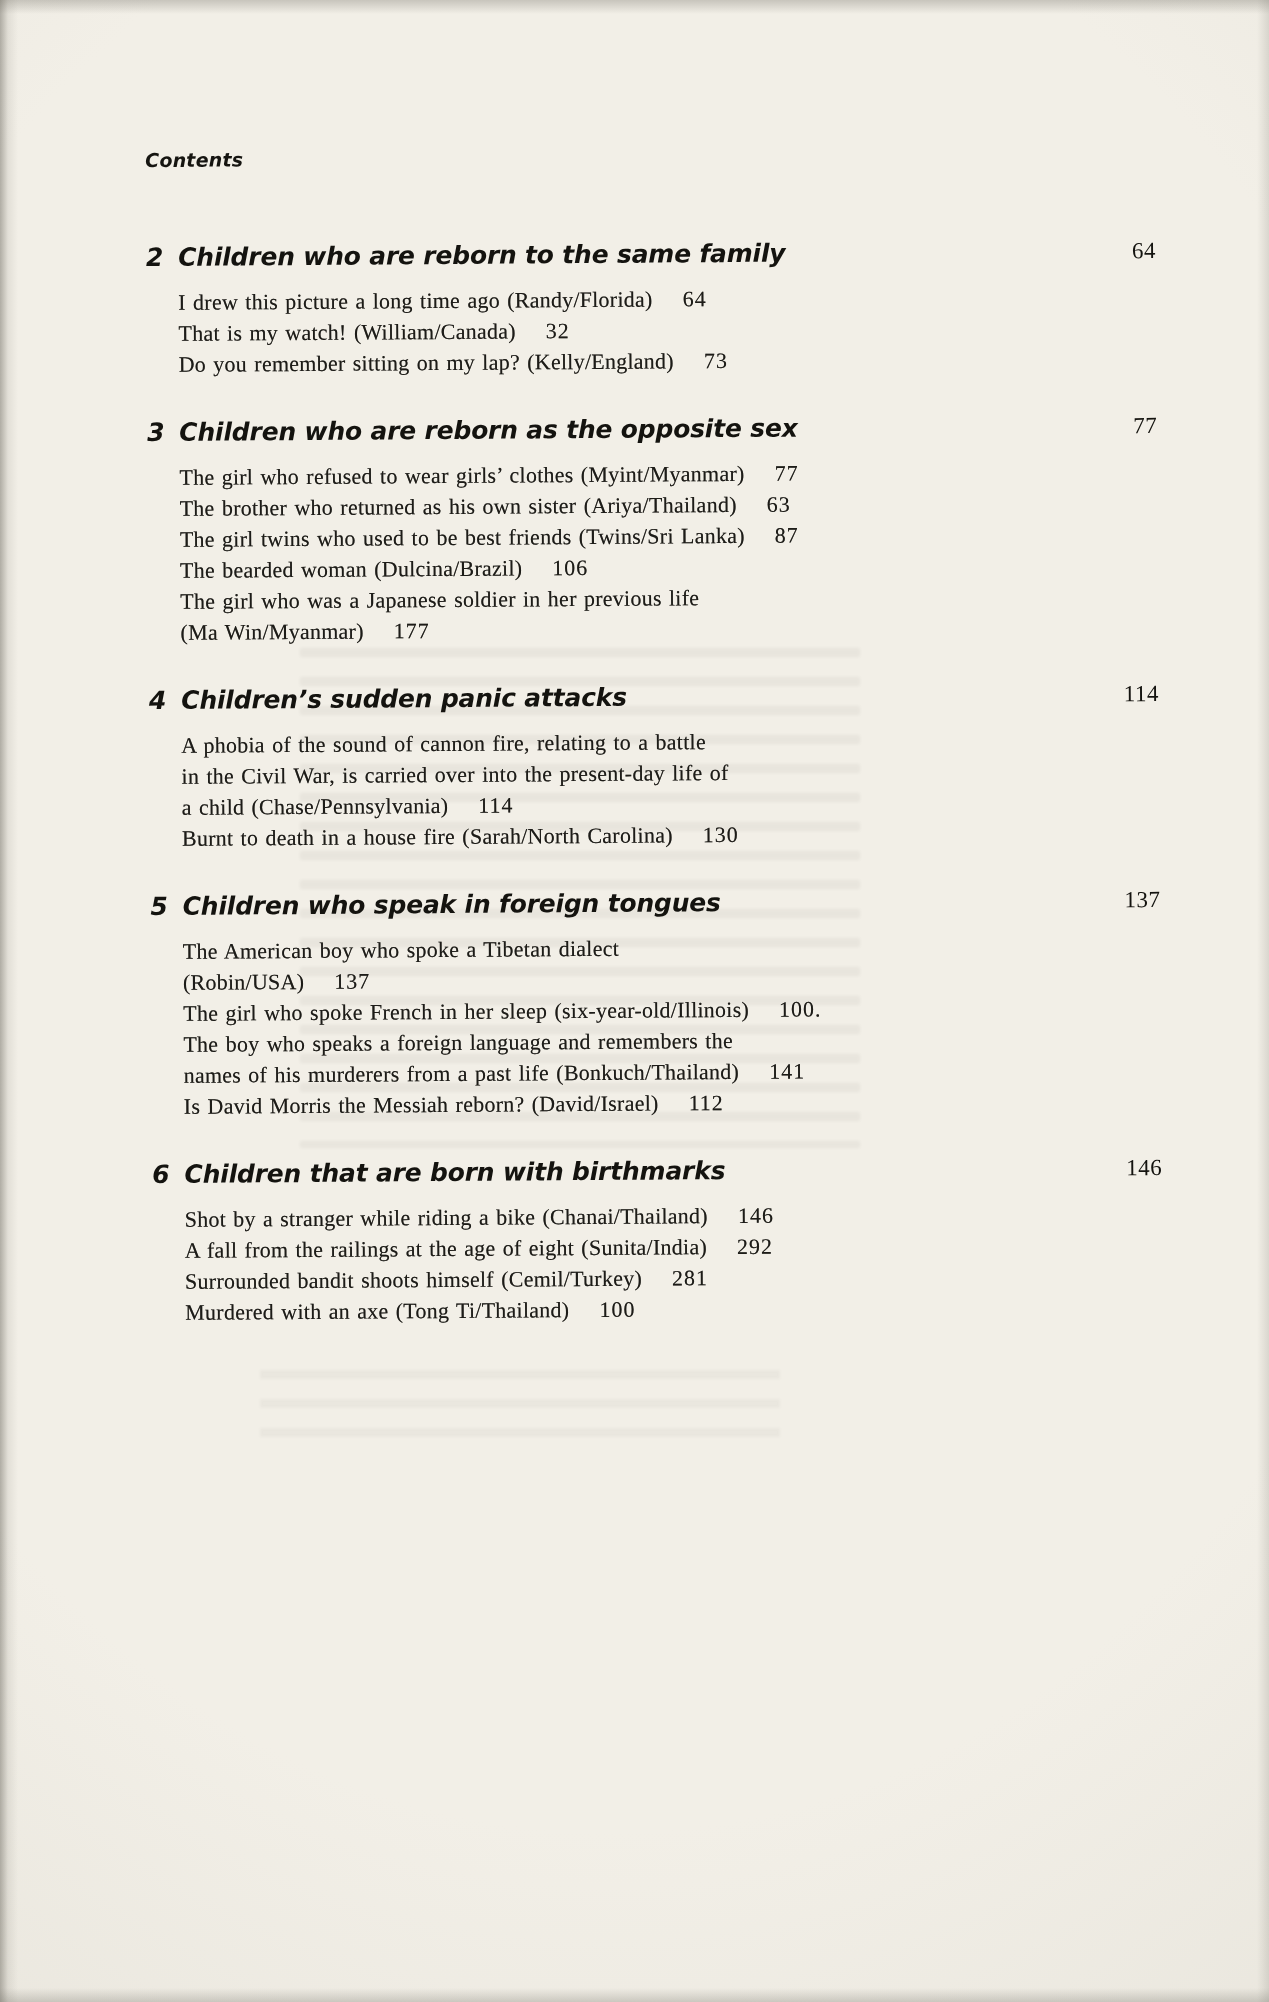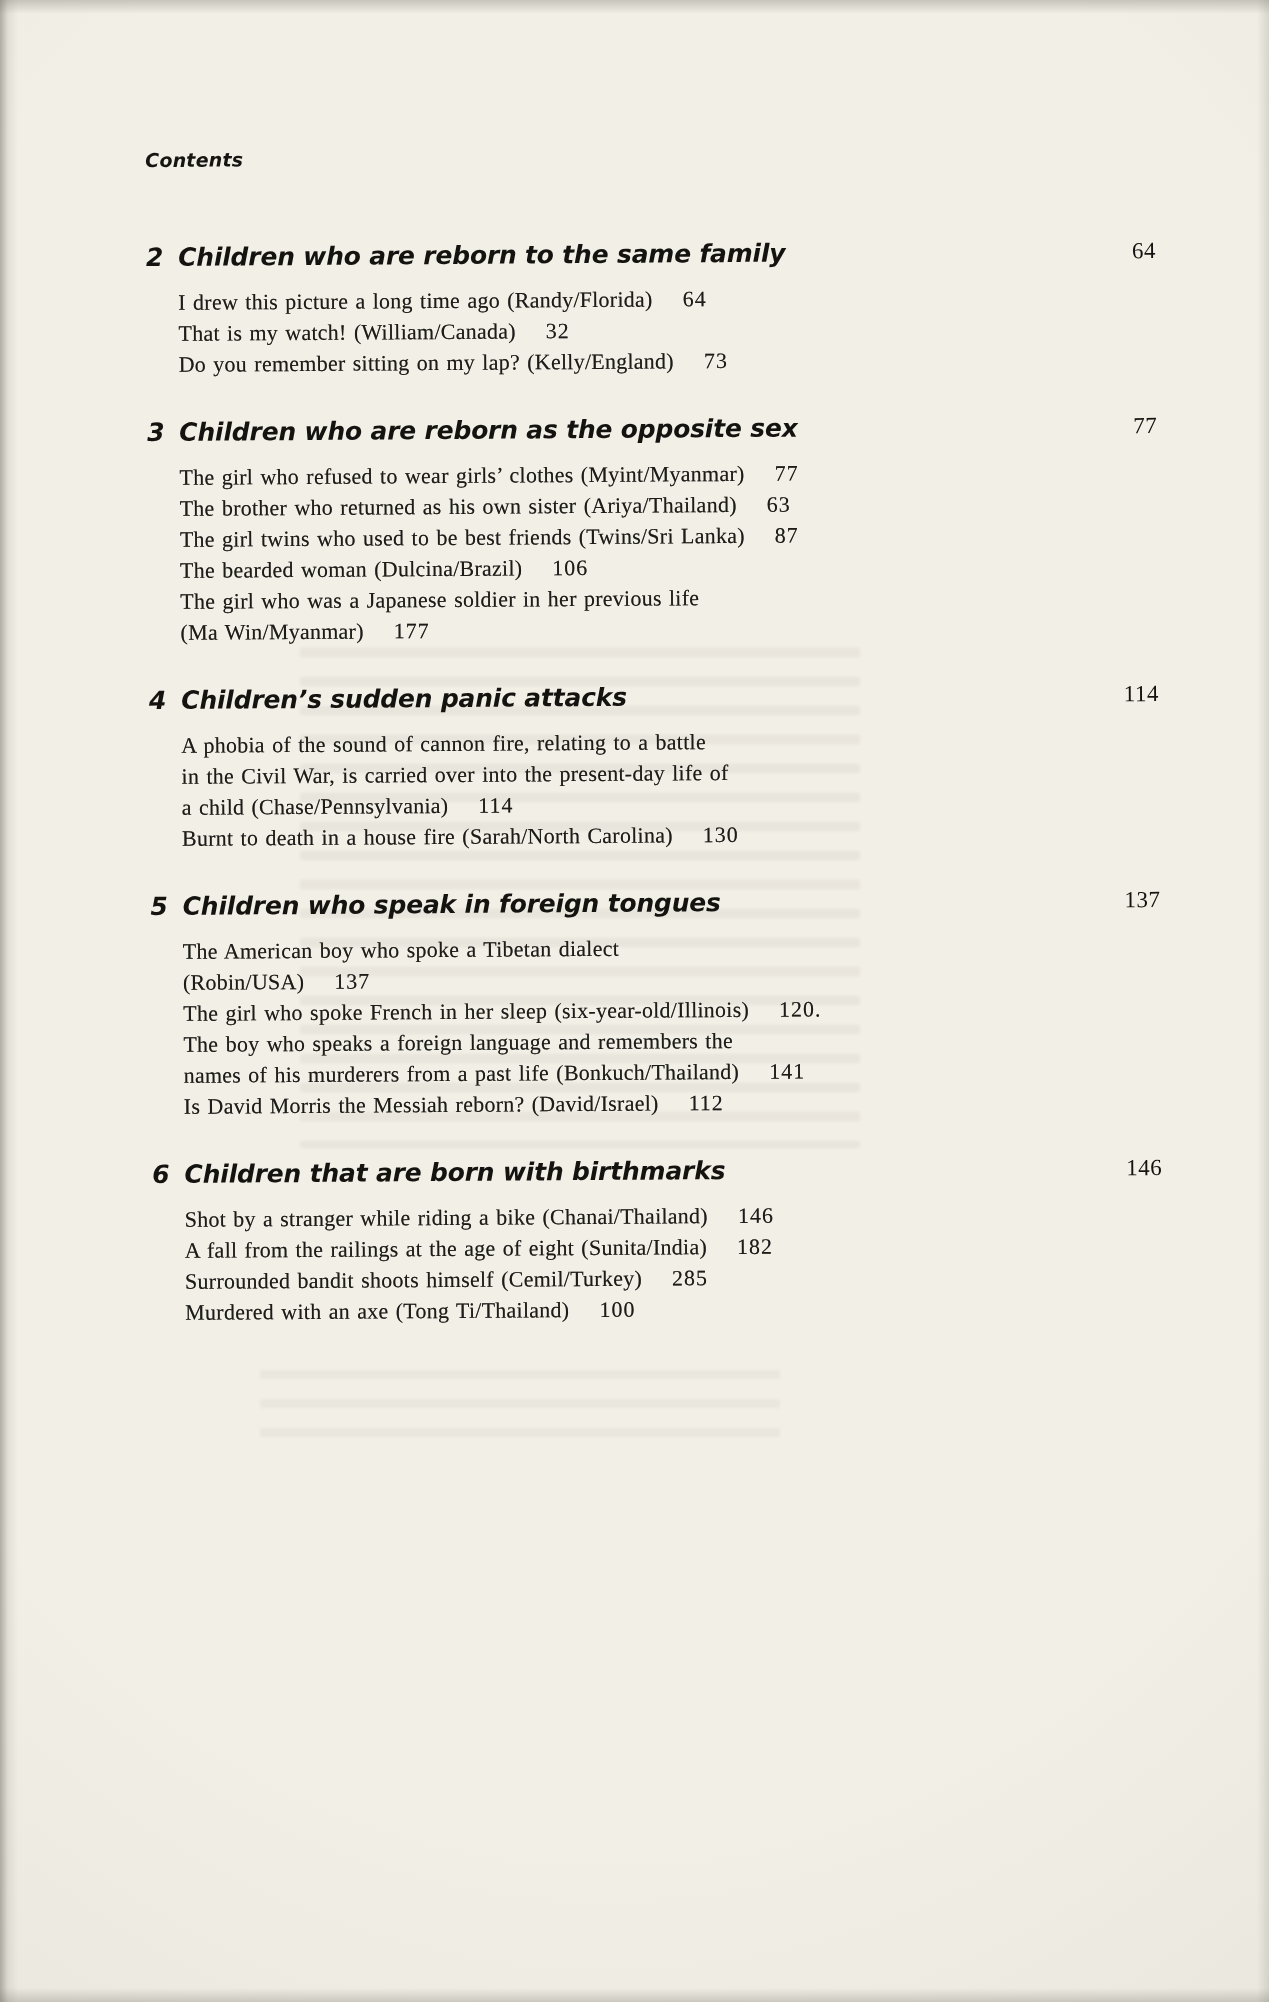--- a/index.html
+++ b/index.html
@@ -163,21 +163,21 @@
     <div class="section-heading">
       <span class="sec-num">5</span><span class="sec-title">Children who speak in foreign tongues</span>
       <span class="sec-page">137</span>
     </div>
     <div class="entries">
           <div class="entry">
             <div class="entry-line">The American boy who spoke a Tibetan dialect</div>
             <div class="entry-line">(Robin/USA)<span class="entry-page">137</span></div>
           </div>
           <div class="entry">
-            <div class="entry-line">The girl who spoke French in her sleep (six-year-old/Illinois)<span class="entry-page">120.</span></div>
+            <div class="entry-line">The girl who spoke French in her sleep (six-year-old/Illinois)<span class="entry-page">100.</span></div>
           </div>
           <div class="entry">
             <div class="entry-line">The boy who speaks a foreign language and remembers the</div>
             <div class="entry-line">names of his murderers from a past life (Bonkuch/Thailand)<span class="entry-page">141</span></div>
           </div>
           <div class="entry">
             <div class="entry-line">Is David Morris the Messiah reborn? (David/Israel)<span class="entry-page">112</span></div>
           </div>
         </div>
   </div>
@@ -185,24 +185,24 @@
   <div class="section">
     <div class="section-heading">
       <span class="sec-num">6</span><span class="sec-title">Children that are born with birthmarks</span>
       <span class="sec-page">146</span>
     </div>
     <div class="entries">
           <div class="entry">
             <div class="entry-line">Shot by a stranger while riding a bike (Chanai/Thailand)<span class="entry-page">146</span></div>
           </div>
           <div class="entry">
-            <div class="entry-line">A fall from the railings at the age of eight (Sunita/India)<span class="entry-page">182</span></div>
-          </div>
-          <div class="entry">
-            <div class="entry-line">Surrounded bandit shoots himself (Cemil/Turkey)<span class="entry-page">285</span></div>
+            <div class="entry-line">A fall from the railings at the age of eight (Sunita/India)<span class="entry-page">292</span></div>
+          </div>
+          <div class="entry">
+            <div class="entry-line">Surrounded bandit shoots himself (Cemil/Turkey)<span class="entry-page">281</span></div>
           </div>
           <div class="entry">
             <div class="entry-line">Murdered with an axe (Tong Ti/Thailand)<span class="entry-page">100</span></div>
           </div>
         </div>
   </div>
 </div>
 </div>
 
 </body></html>

